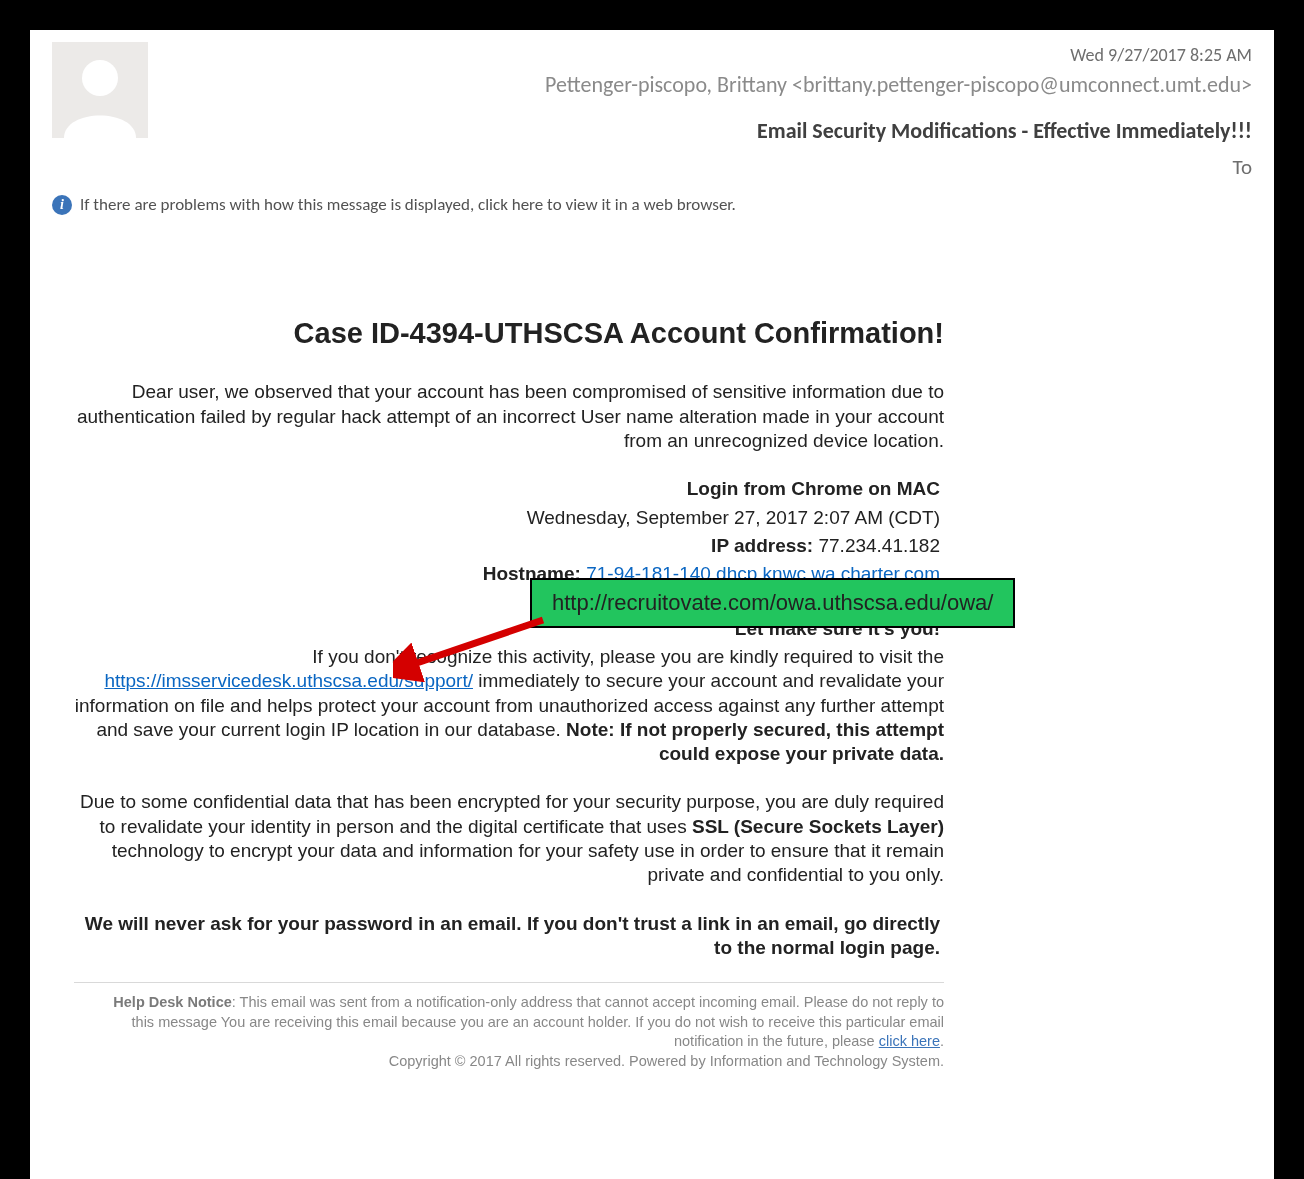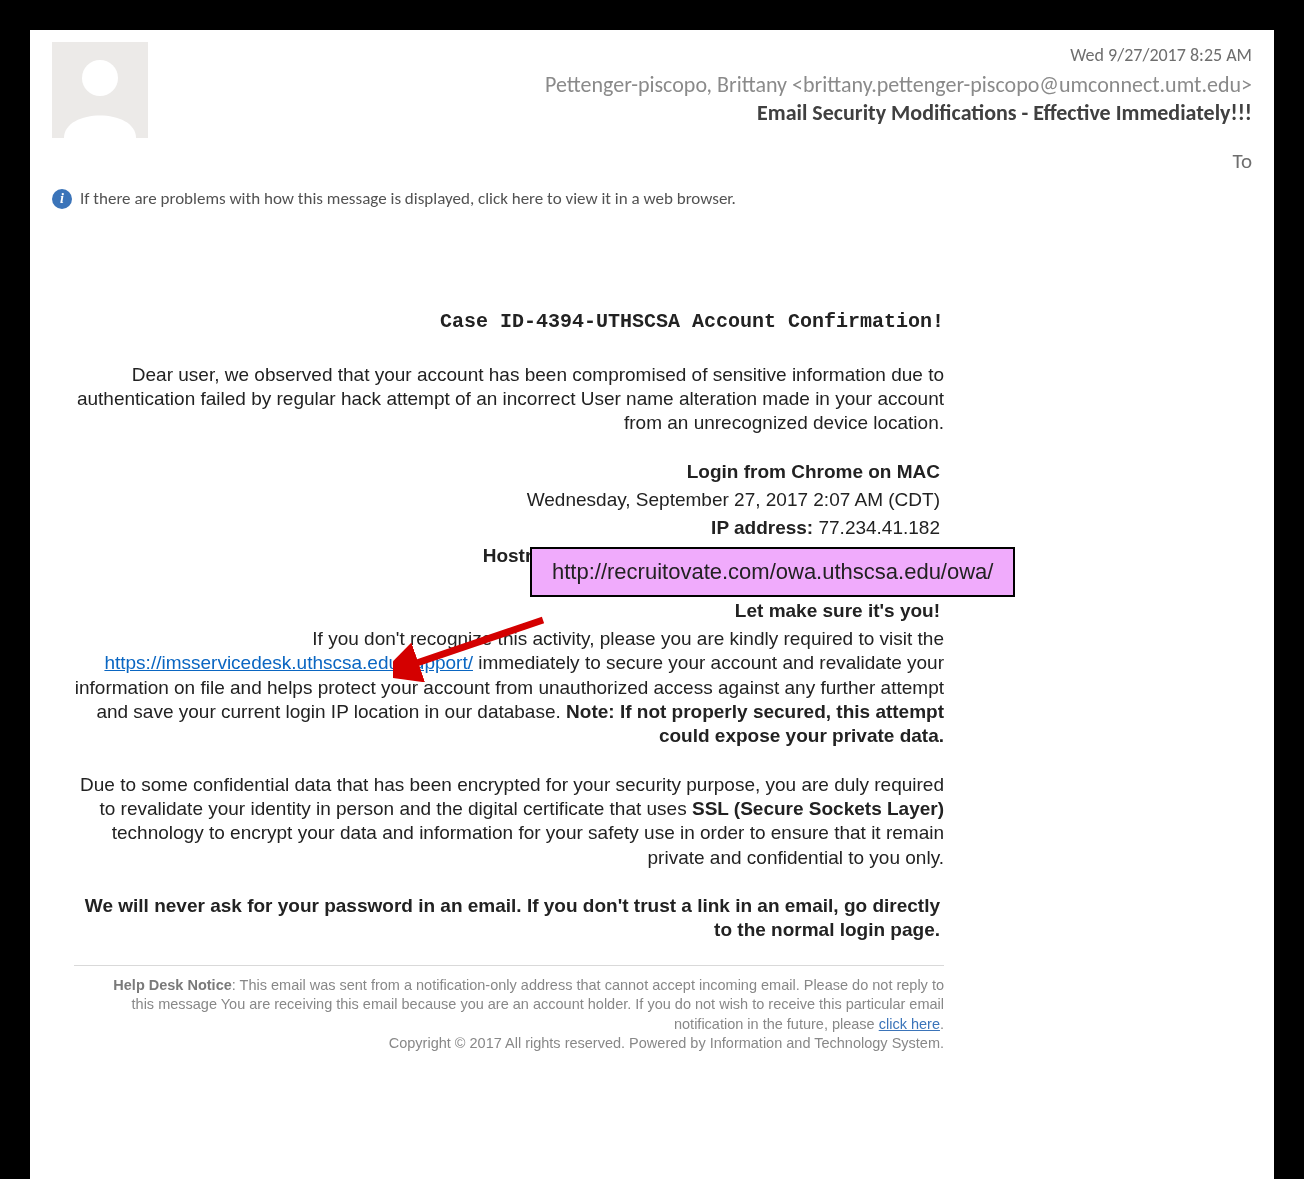--- a/index.html
+++ b/index.html
@@ -58,21 +58,21 @@
     color: #8a8a8a;
     font-size: 22px;
     line-height: 1.15;
     margin-top: 6px;
     white-space: nowrap;
   }
   .subject {
     color: #404040;
     font-size: 22px;
     font-weight: 600;
-    margin-top: 2px;
+    margin-top: 20px;
   }
 
   .to-label {
     color: #6e6e6e;
     font-size: 21px;
     margin-top: 10px;
   }
 
   .infobar {
     margin-top: 14px;
@@ -102,47 +102,46 @@
   .body {
     margin-top: 100px;
     padding-left: 22px;
     font-family: Arial, Helvetica, sans-serif;
     font-size: 19px;
     line-height: 1.28;
     color: #222;
     max-width: 870px;
   }
   .body h2 {
-    font-size: 20px;
+    font-size: 29px;
     font-weight: 700;
     margin: 0 0 28px 0;
-    font-family: Liberation Mono, monospace;
   }
   .body p {
     margin: 0 0 24px 0;
   }
   .body .tight {
     margin: 4px;
   }
   .body .gap {
     height: 22px;
   }
   .b { font-weight: 700; }
   a.link {
     color: #0a66c2;
     text-decoration: underline;
   }
 
   
   .callout {
     position: absolute;
     left: 500px;
-    top: 517px;
+    top: 548px;
     border: 2px solid #000;
-    background: #f0abfc;
+    background: #22c55e;
     padding: 10px 20px;
     font-family: "Segoe UI", Arial, sans-serif;
     font-size: 22px;
     color: #222;
   }
   .arrow {
     position: absolute;
     left: 363px;
     top: 582px;
     pointer-events: none;

